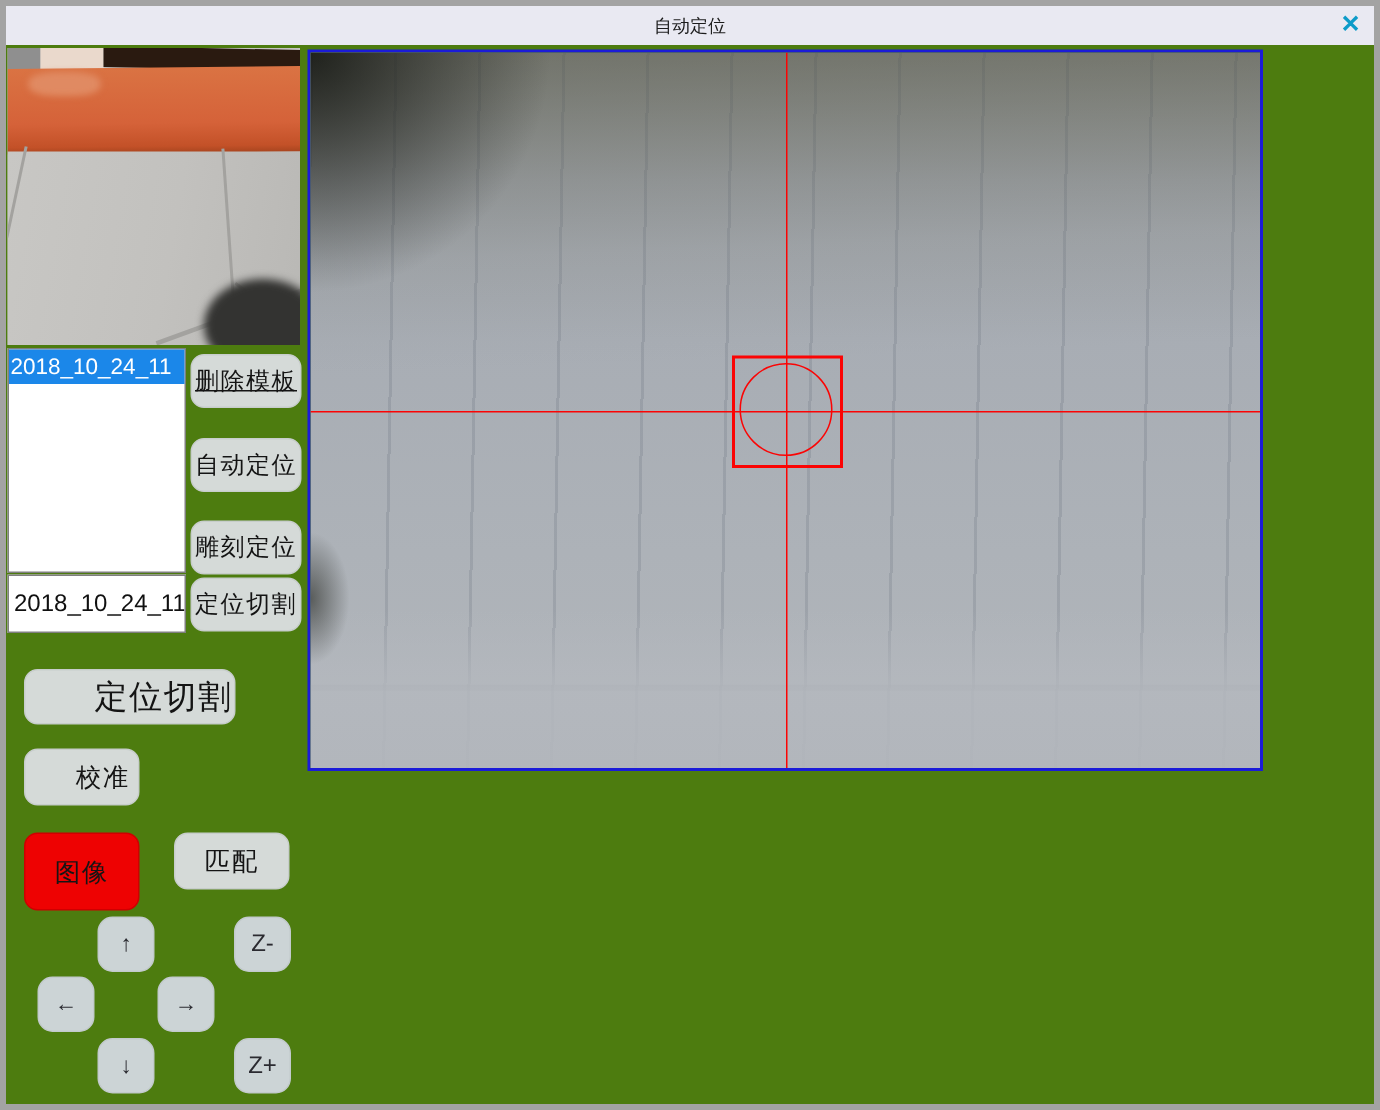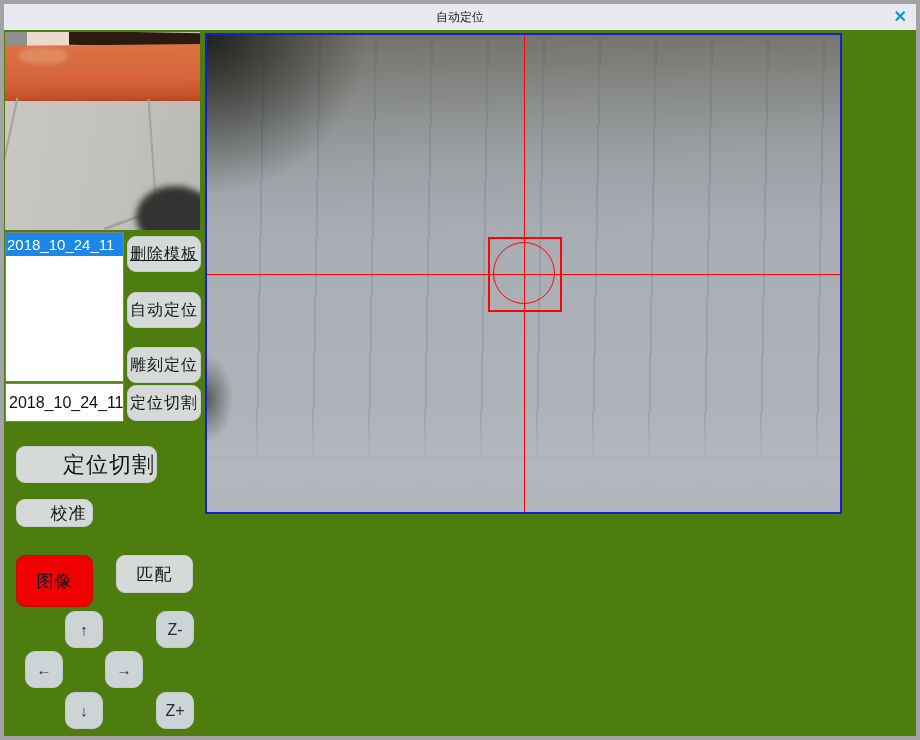--- a/index.html
+++ b/index.html
@@ -83,21 +83,21 @@
     background: #d5dad8; border: 1px solid #c7cdcb; border-radius: 9px;
     font-size: 16px; color: #141414; cursor: pointer;
     letter-spacing: 1px;
   }
   .tbtn-1 { left: 123px; top: 232px; width: 74px; height: 36px; text-decoration: underline; }
   .tbtn-2 { left: 123px; top: 288px; width: 74px; height: 36px; }
   .tbtn-3 { left: 123px; top: 343px; width: 74px; height: 36px; }
   .tbtn-4 { left: 123px; top: 381px; width: 74px; height: 36px; }
 
   .b-cut   { left: 12px;  top: 442px; width: 141px; height: 37px; font-size: 22px; padding-left: 45px; }
-  .b-cal   { left: 12px;  top: 495px; width: 77px;  height: 28px; font-size: 17px; padding-left: 28px; }
+  .b-cal   { left: 12px;  top: 495px; width: 77px;  height: 38px; font-size: 17px; padding-left: 28px; }
   .b-set   { left: 112px; top: 495px; width: 77px;  height: 38px; font-size: 17px; }
   .b-img   { left: 12px;  top: 551px; width: 77px;  height: 52px; font-size: 17px;
              background: #ee0202; border-color: #cf0000; color: #151515; }
   .b-match { left: 112px; top: 551px; width: 77px;  height: 38px; font-size: 17px; }
 
   .jog {
     position: absolute; width: 38px; height: 37px;
     background: #ccd4d6; border: 1px solid #c2cacc; border-radius: 10px;
     display: flex; align-items: center; justify-content: center;
     font-size: 15px; color: #2a2a30; cursor: pointer; letter-spacing: 0;

